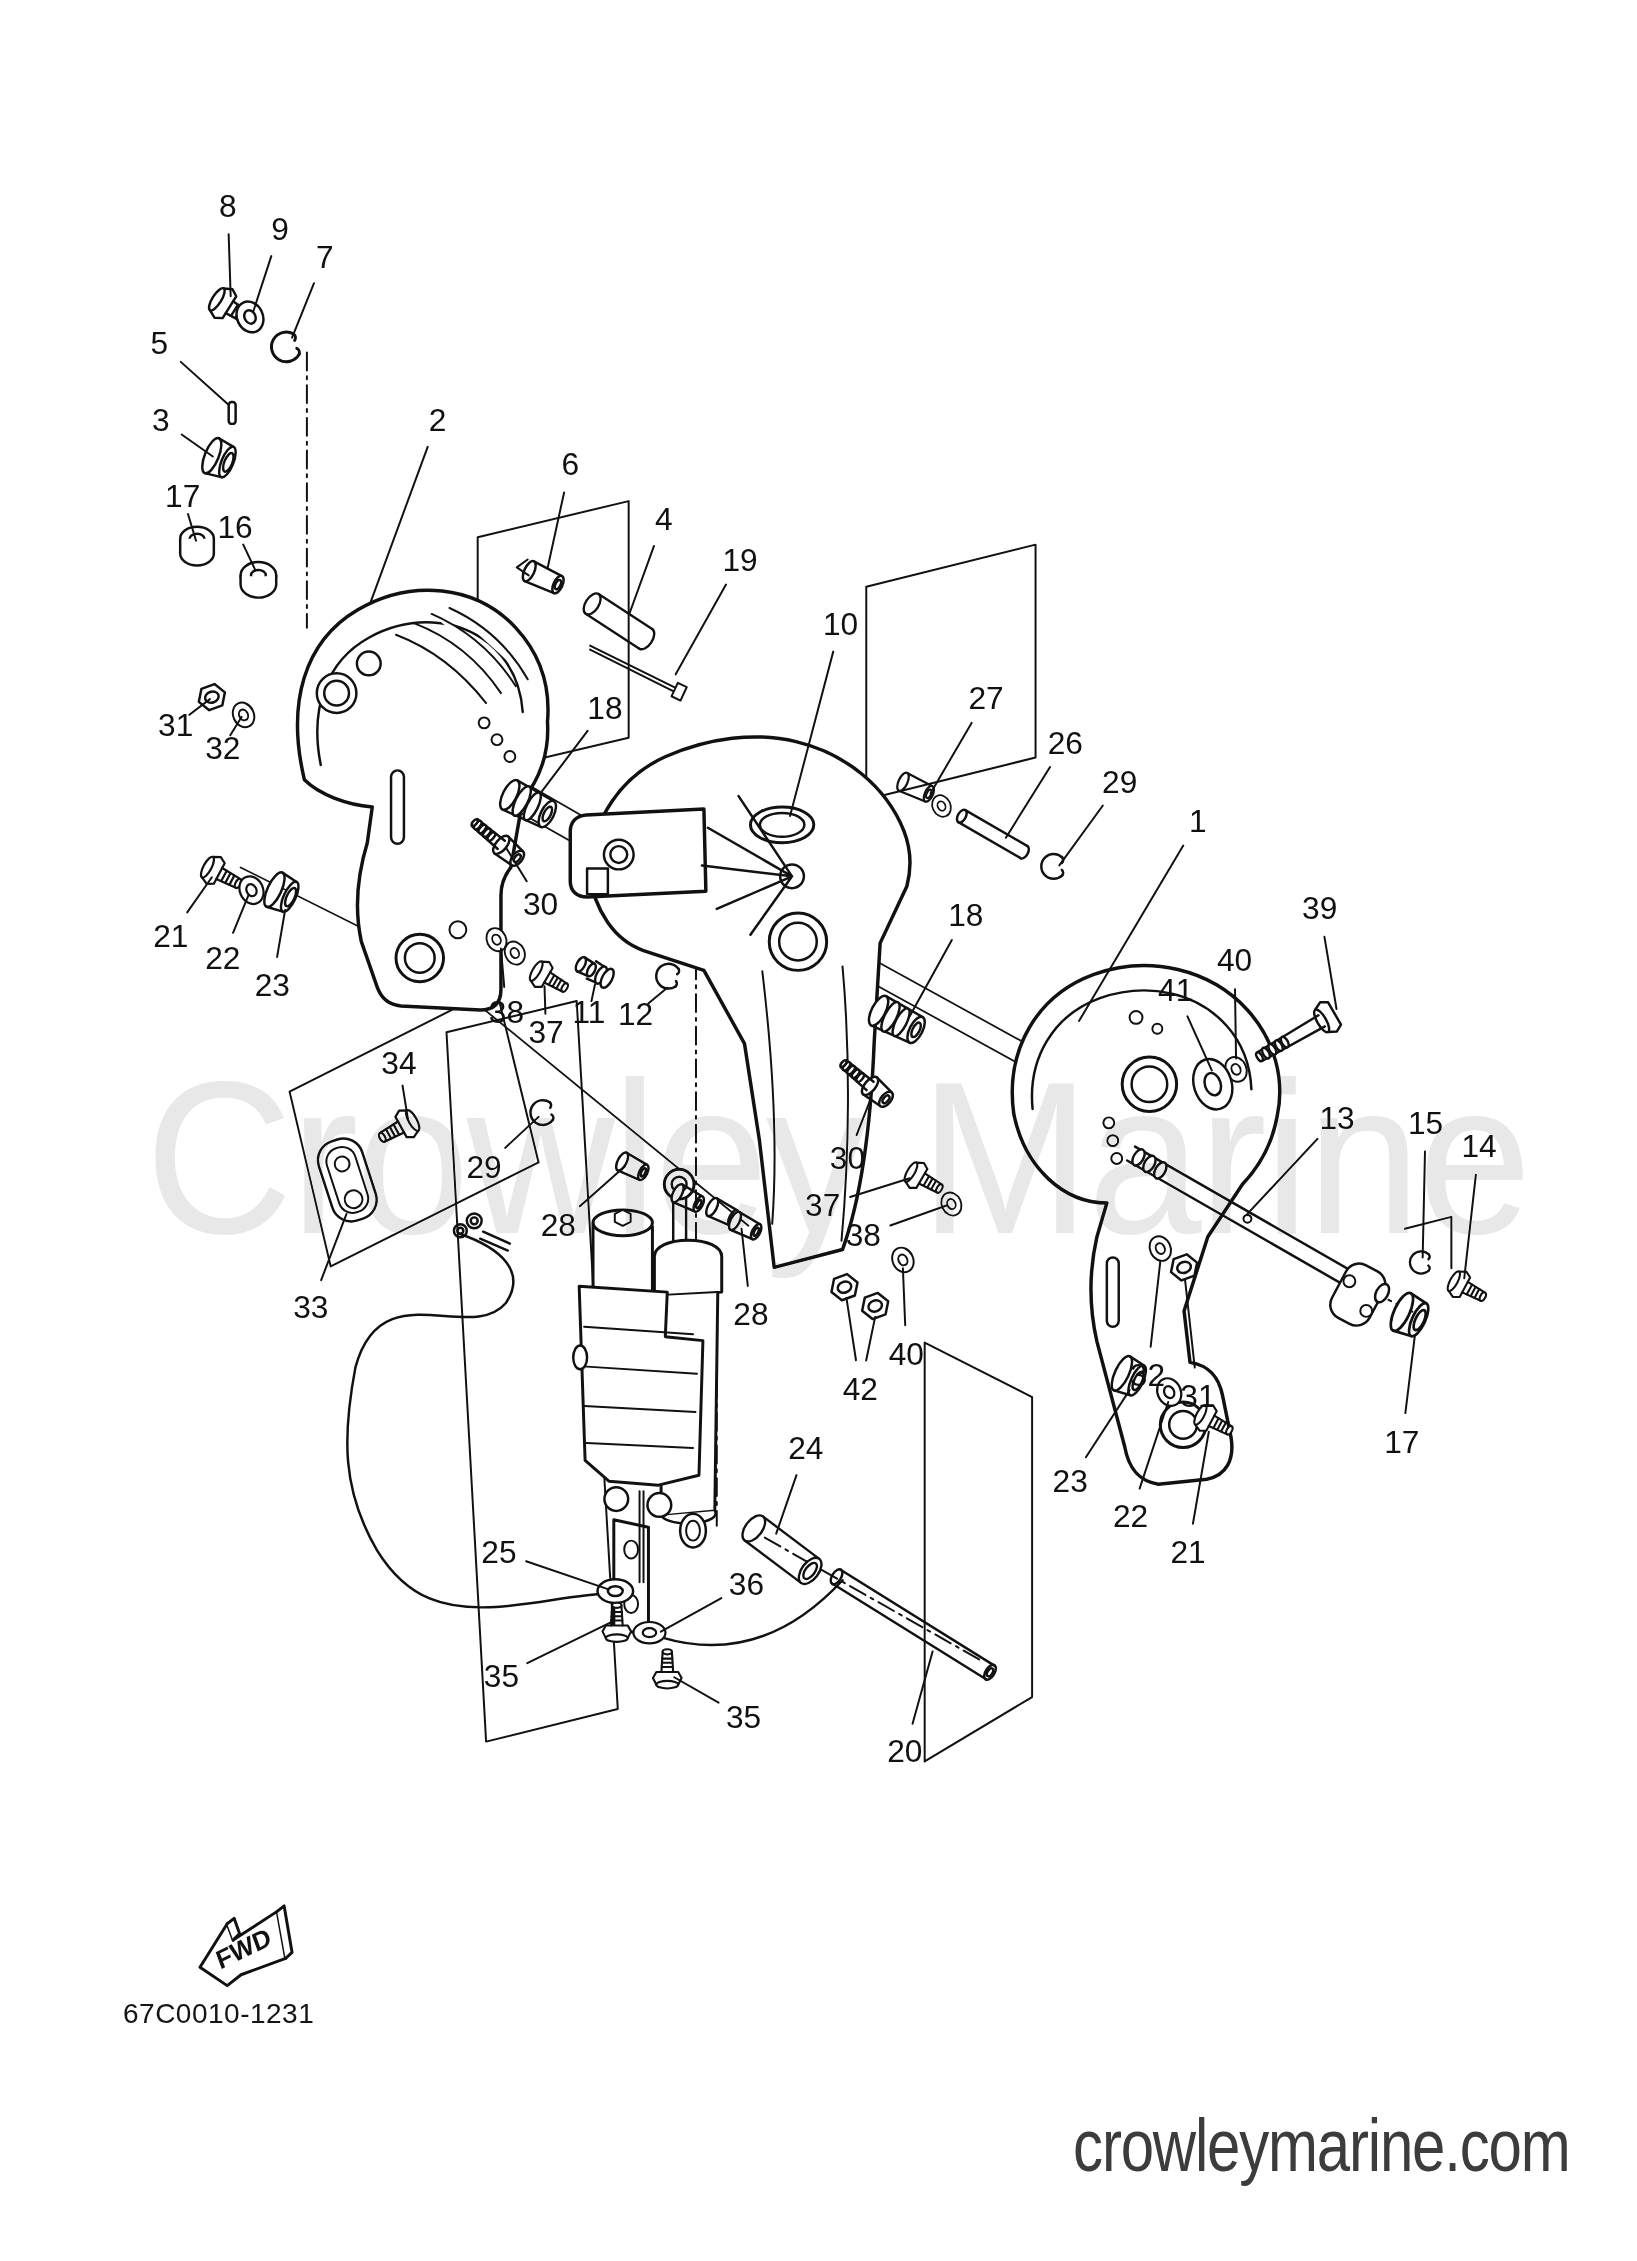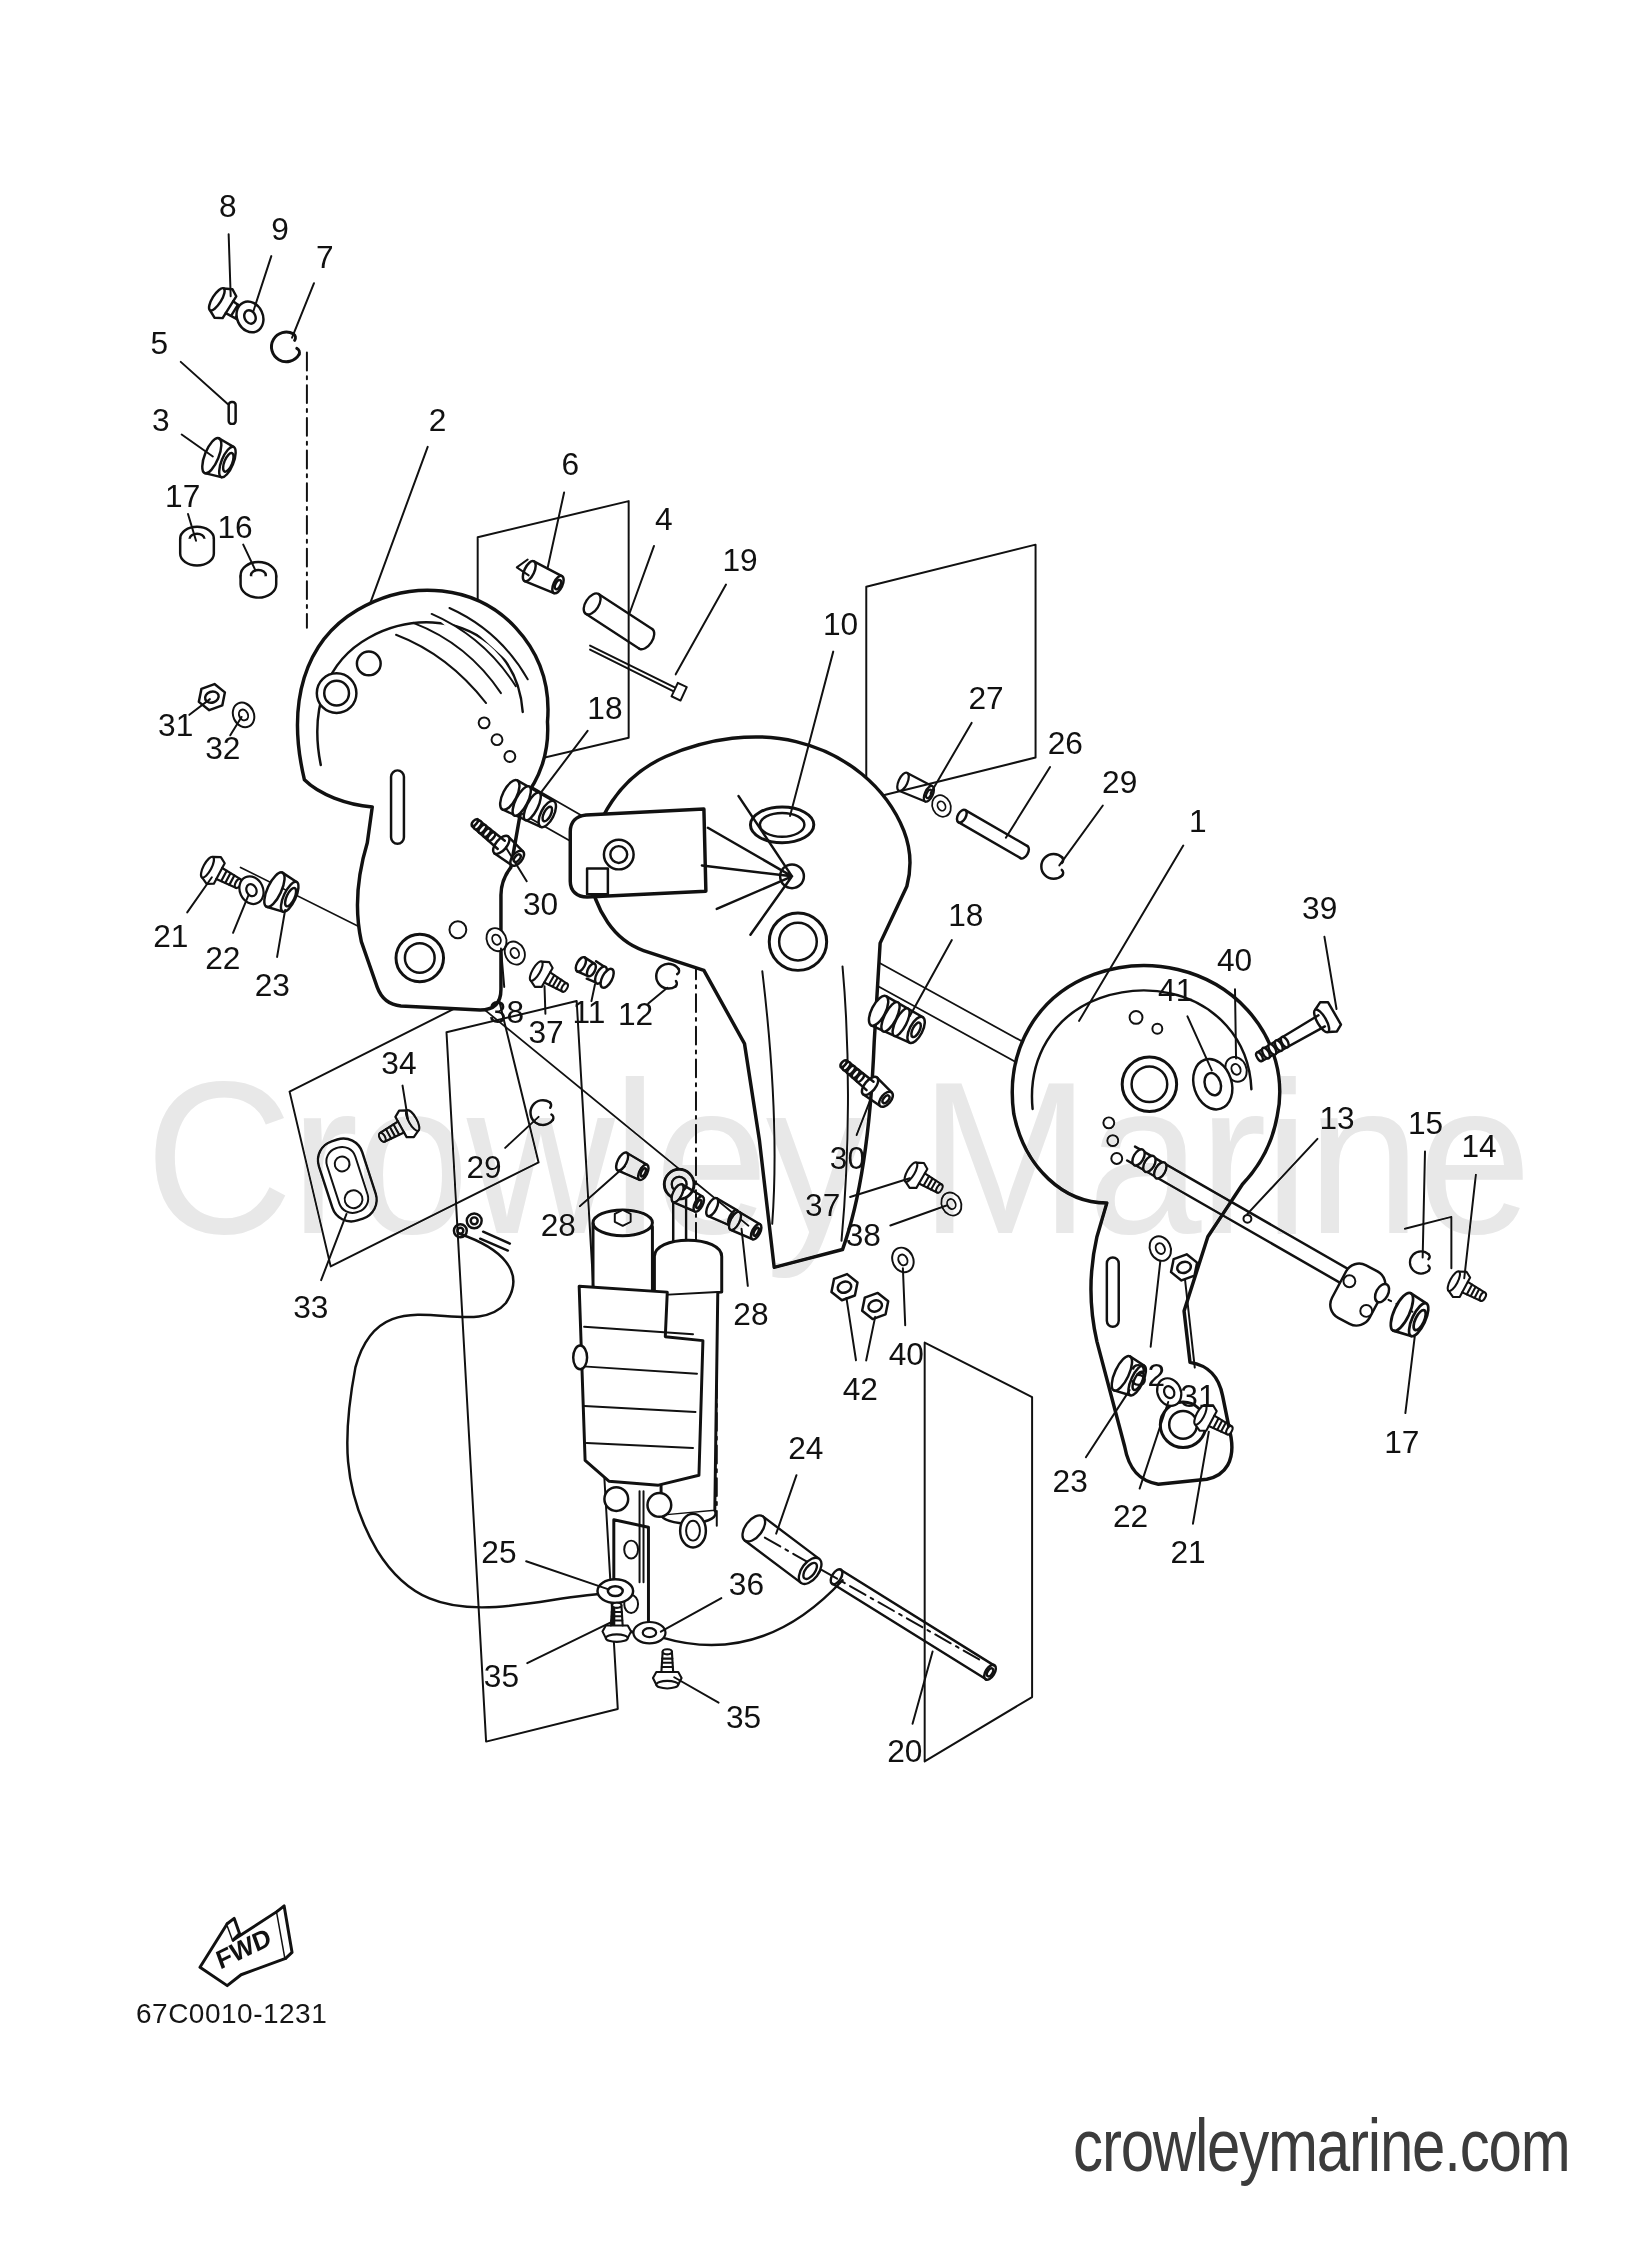--- a/index.html
+++ b/index.html
@@ -3,21 +3,21 @@
 <meta charset="utf-8">
 <style>
   html,body{margin:0;padding:0;background:#fff;}
   .page{position:relative;width:1637px;height:2261px;background:#ffffff;
         font-family:"Liberation Sans",sans-serif;overflow:hidden;}
   .art{position:absolute;left:0;top:0;z-index:1;}
   .watermark{position:absolute;left:145px;top:1049px;z-index:5;
              font-size:218px;line-height:1;letter-spacing:-3px;color:#e8e8e8;
              white-space:nowrap;transform:scaleX(.94);transform-origin:left top;
              mix-blend-mode:darken;pointer-events:none;}
-  .diagram-code{position:absolute;left:136px;top:1998px;z-index:6;
+  .diagram-code{position:absolute;left:123px;top:1998px;z-index:6;
                 font-size:28px;letter-spacing:0.5px;color:#151515;}
   .footer-site{position:absolute;right:68px;top:2102px;z-index:6;
                font-size:75px;color:#3c3c3c;letter-spacing:-1.5px;
                transform:scaleX(.80);transform-origin:right top;white-space:nowrap;}
   svg text{font-family:"Liberation Sans",sans-serif;}
 </style>
 </head>
 <body>
 
 <div class="page">

